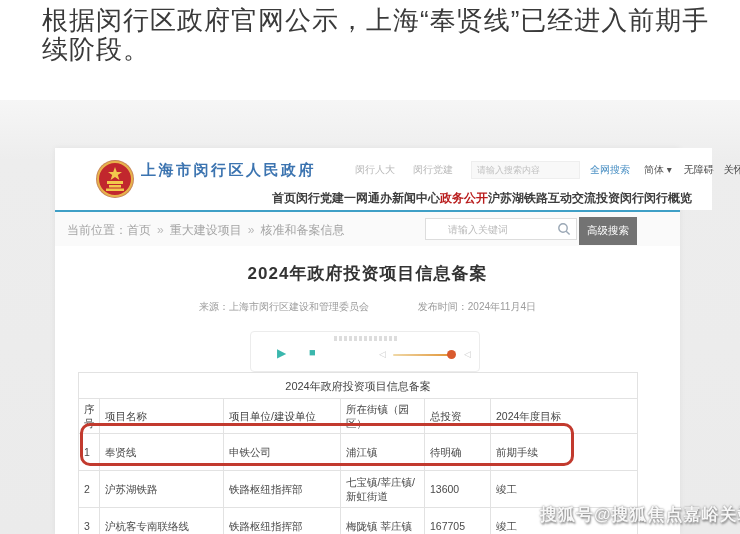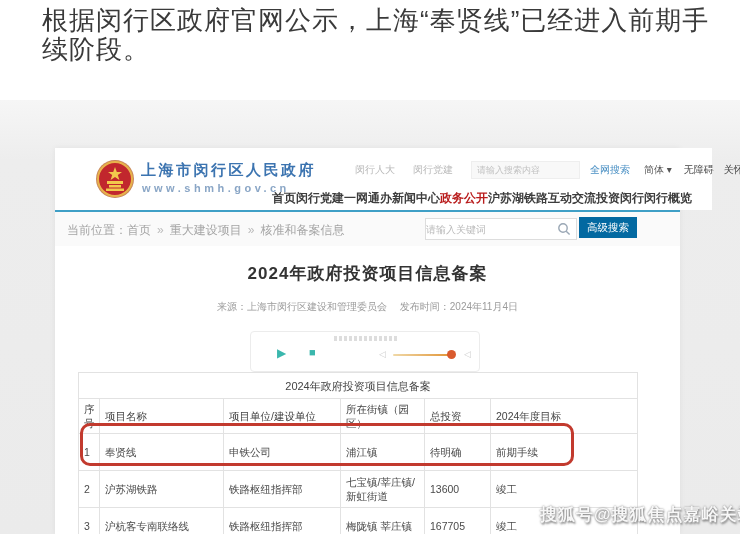--- a/index.html
+++ b/index.html
@@ -47,33 +47,33 @@
   .nav-item.active { color:#b91c1c; }
 
   .teal-line { position:absolute; left:0; top:62px; width:625px; height:2px; background:#3f9fc6; }
 
   
   .crumb-bar { position:absolute; left:0; top:64px; width:625px; height:34px; background:#fafafa; }
   .crumbs { position:absolute; left:12px; top:10px; font-size:12px; color:#a5a5a5; white-space:nowrap; }
   .crumb-sep { margin:0 6px; color:#bcbcbc; }
   .crumb-item { color:#a5a5a5; }
   .kw-search { position:absolute; left:370px; top:6px; width:152px; height:22px;
-    border:1px solid #ddd; background:#fff; font-size:10px; color:#bbb; padding:0 0; }
+    border:1px solid #ddd; background:#fff; font-size:10px; color:#bbb; padding:0 22px; }
   .kw-search::placeholder { color:#bbb; }
   .mag { position:absolute; left:502px; top:10px; width:14px; height:14px; }
-  .adv-btn { position:absolute; left:524px; top:5px; width:58px; height:21px;
-    background:#0369a1; color:#fff; font-size:10.5px; border:none; cursor:pointer;
+  .adv-btn { position:absolute; left:524px; top:5px; width:58px; height:28px;
+    background:#737373; color:#fff; font-size:10.5px; border:none; cursor:pointer;
     font-family:inherit; }
 
   
   .page-title { position:absolute; left:0; top:114px; width:625px; text-align:center;
     font-size:17px; font-weight:bold; color:#333; letter-spacing:1px; }
   .page-meta { position:absolute; left:0; top:152px; width:625px; text-align:center;
     font-size:10px; color:#9b9b9b; }
-  .page-meta span { margin:0 5px; }
+  .page-meta span { margin:0 23px; }
 
   
   .player { position:absolute; left:195px; top:183px; width:230px; height:41px;
     background:#fff; border:1px solid #ececec; border-radius:4px; }
   .player-caption { position:absolute; left:83px; top:4px; width:64px; height:5px;
     background:repeating-linear-gradient(90deg,#cfcfcf 0 3px,transparent 3px 5px); opacity:.7; }
   .play-glyph { position:absolute; left:26px; top:14px; font-size:12px; color:#3ab7ad; cursor:pointer; }
   .stop-glyph { position:absolute; left:58px; top:14px; font-size:11px; color:#3ab7ad; cursor:pointer; }
   .spk { position:absolute; top:17px; font-size:9px; color:#cfcfcf; }
   .spk.l { left:128px; } .spk.r { right:8px; }
@@ -117,21 +117,20 @@
       <svg class="emblem" viewBox="0 0 40 40">
         <circle cx="20" cy="20" r="19" fill="#c8875a"></circle>
         <circle cx="20" cy="20" r="17" fill="#c1272d"></circle>
         <circle cx="20" cy="20" r="17" fill="none" stroke="#e8b34b" stroke-width="2"></circle>
         <polygon points="20,8 21.8,13 27,13 22.8,16 24.4,21 20,18 15.6,21 17.2,16 13,13 18.2,13" fill="#f2c94c"></polygon>
         <rect x="12" y="22" width="16" height="3" fill="#f2c94c"></rect>
         <rect x="14" y="26" width="12" height="2.5" fill="#f2c94c"></rect>
         <rect x="11" y="29.5" width="18" height="2.5" fill="#f2c94c"></rect>
       </svg>
       <div class="site-name">上海市闵行区人民政府</div>
-      <div class="site-url">www.shmh.gov.cn</div>
 
       <div class="utility">
         <span class="util-link">闵行人大</span>
         <span class="util-link">闵行党建</span>
         <input class="mini-search" type="text" placeholder="请输入搜索内容" style="">
         <span class="net-search">全网搜索</span>
         <span class="lang">简体 ▾</span>
         <span class="dark-link">无障碍</span>
         <span class="dark-link">关怀版</span>
       </div>

